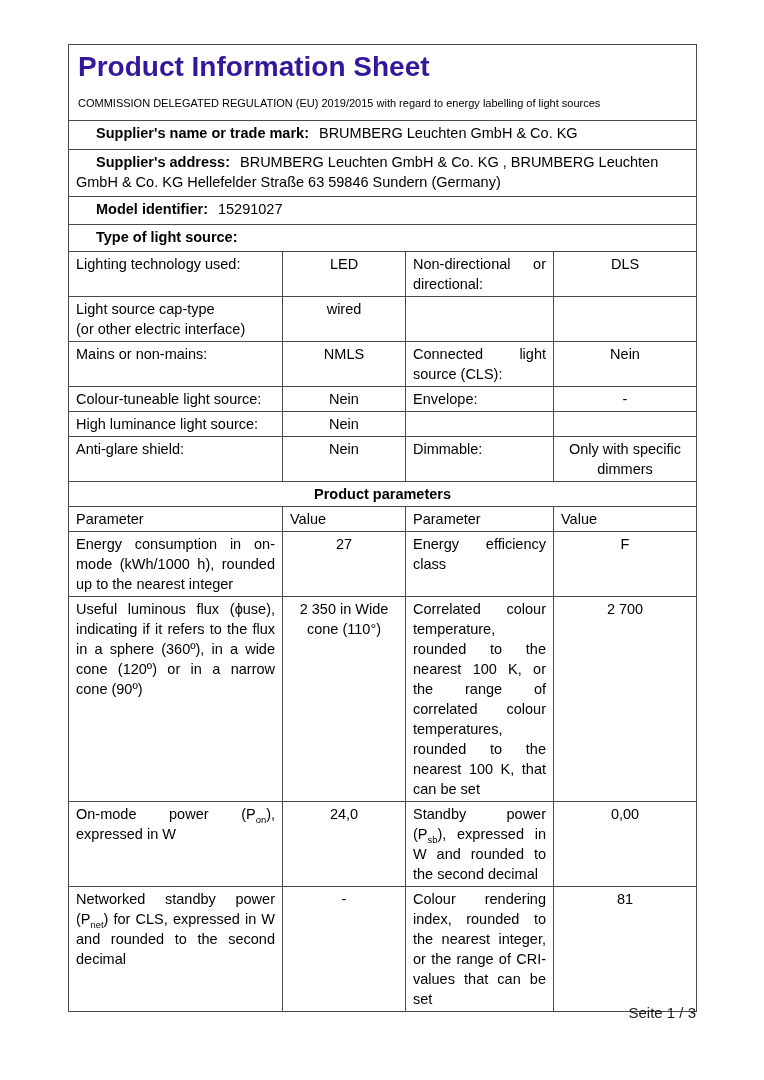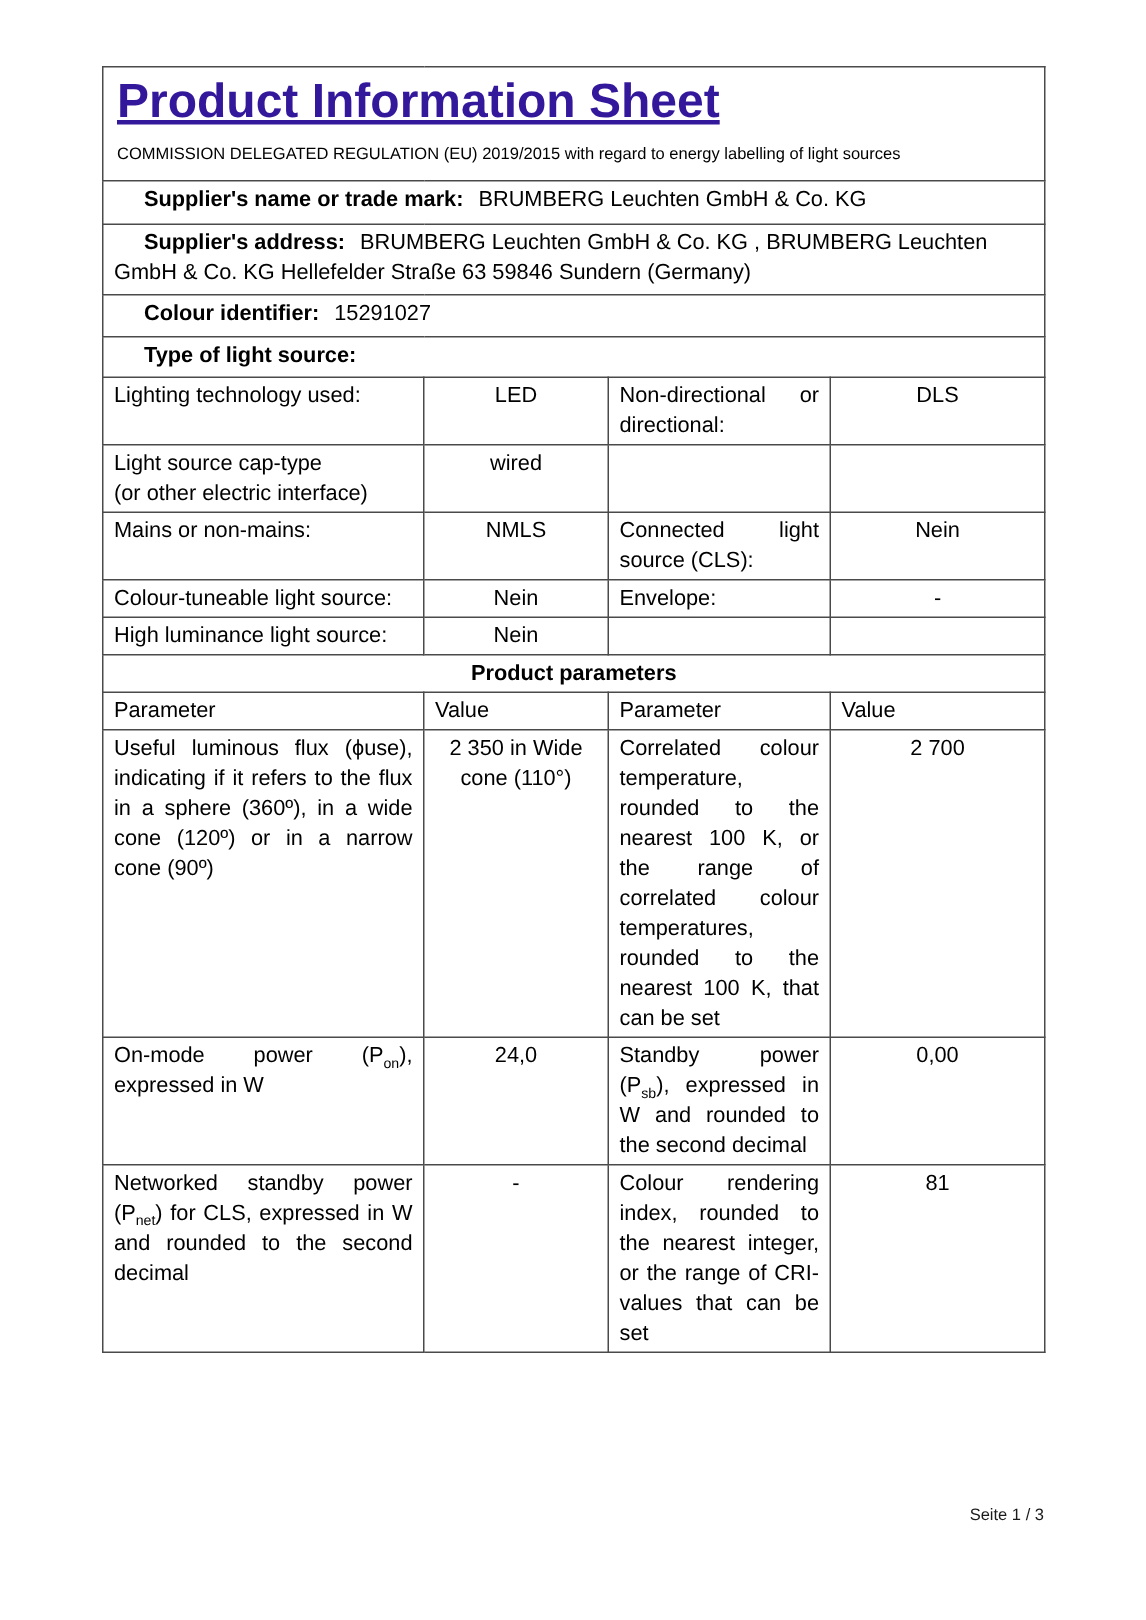--- a/index.html
+++ b/index.html
@@ -11,37 +11,37 @@
   table.pis { border-collapse:collapse; table-layout:fixed; width:628px; }
   table.pis td {
     border:1px solid #4a4a4a; vertical-align:top;
     padding:2px 7px; font-size:14.5px; line-height:20px;
     overflow:hidden; word-wrap:break-word;
   }
   col.c1 { width:214px; } col.c2 { width:123px; }
   col.c3 { width:148px; } col.c4 { width:143px; }
 
   .title {
-    font-size:32px; font-weight:bold; line-height:36px;
-    color:var(--accent, #34189b); padding:2px 2px 8px 2px;text-decoration:underline;
+    font-size:28px; font-weight:bold; line-height:36px;
+    color:var(--accent, #34189b); padding:2px 2px 8px 2px;
   }
   .subtitle { font-size:11px; line-height:21px; padding:0 2px 4px 2px; }
   td.hdrcell { padding:8px 8px 6px 8px; }
   .lbl { font-weight:bold;margin-left:20px; }
   .lblval { padding-left:10px; }
   .center { text-align:center; }
   .bold { font-weight:bold; }
   .just { text-align:justify; }
   .preline { white-space:pre-line; }
   td.tight { padding-top:1px; padding-bottom:1px; line-height:19px; }
   td.pcell { line-height:19px; }
   sub { font-size:0.65em; line-height:0; }
   .footer {
     position:absolute; top:1004px; left:68px; width:628px;
-    text-align:right; font-size:11px; color:#1a1a1a;
+    text-align:right; font-size:15px; color:#1a1a1a;
   }
 </style>
 </head>
 <body>
 
 <div class="sheet">
   <table class="pis">
     <colgroup>
         <col class="c1">
         <col class="c2">
@@ -64,21 +64,21 @@
     </tr>
 
     <tr style="height:47px">
       <td colspan="4">
         <span class="lbl">Supplier's address:</span><span class="lblval">BRUMBERG Leuchten GmbH &amp; Co. KG , BRUMBERG Leuchten GmbH &amp; Co. KG Hellefelder Straße 63 59846 Sundern (Germany)</span>
       </td>
     </tr>
 
     <tr style="height:28px">
       <td colspan="4">
-        <span class="lbl">Colour identifier:</span><span class="lblval">15291027</span>
+        <span class="lbl">Model identifier:</span><span class="lblval">15291027</span>
       </td>
     </tr>
 
     <tr style="height:27px">
       <td colspan="4">
         <span class="lbl">Type of light source:</span>
       </td>
     </tr>
 
     <tr style="height:43px">
@@ -105,33 +105,45 @@
       <td class="center tight">Nein</td>
       <td class="just tight">Envelope:</td>
       <td class="center tight">-</td>
     </tr>
     <tr style="height:21px">
       <td class="just tight">High luminance light source:</td>
       <td class="center tight">Nein</td>
       <td class="just tight"></td>
       <td class="center tight"></td>
     </tr>
+    <tr style="height:41px">
+      <td class="just">Anti-glare shield:</td>
+      <td class="center">Nein</td>
+      <td class="just">Dimmable:</td>
+      <td class="center">Only with specific dimmers</td>
+    </tr>
 
     <tr style="height:21px">
       <td colspan="4" class="center bold tight">Product parameters</td>
     </tr>
 
     <tr style="height:22px">
       <td class="tight">Parameter</td>
       <td class="tight">Value</td>
       <td class="tight">Parameter</td>
       <td class="tight">Value</td>
     </tr>
 
 
+    <tr style="height:59px">
+      <td class="just pcell">Energy consumption in on-mode (kWh/1000 h), rounded up to the nearest integer</td>
+      <td class="center pcell">27</td>
+      <td class="just pcell">Energy efficiency class</td>
+      <td class="center pcell">F</td>
+    </tr>
     <tr style="height:188px">
       <td class="just pcell">Useful luminous flux (ϕuse), indicating if it refers to the flux in a sphere (360º), in a wide cone (120º) or in a narrow cone (90º)</td>
       <td class="center pcell">2 350 in Wide cone (110°)</td>
       <td class="just pcell">Correlated colour temperature, rounded to the nearest 100 K, or the range of correlated colour temperatures, rounded to the nearest 100 K, that can be set</td>
       <td class="center pcell">2 700</td>
     </tr>
     <tr style="height:77px">
       <td class="just pcell">On-mode power (P<sub>on</sub>), expressed in W</td>
       <td class="center pcell">24,0</td>
       <td class="just pcell">Standby power (P<sub>sb</sub>), expressed in W and rounded to the second decimal</td>

